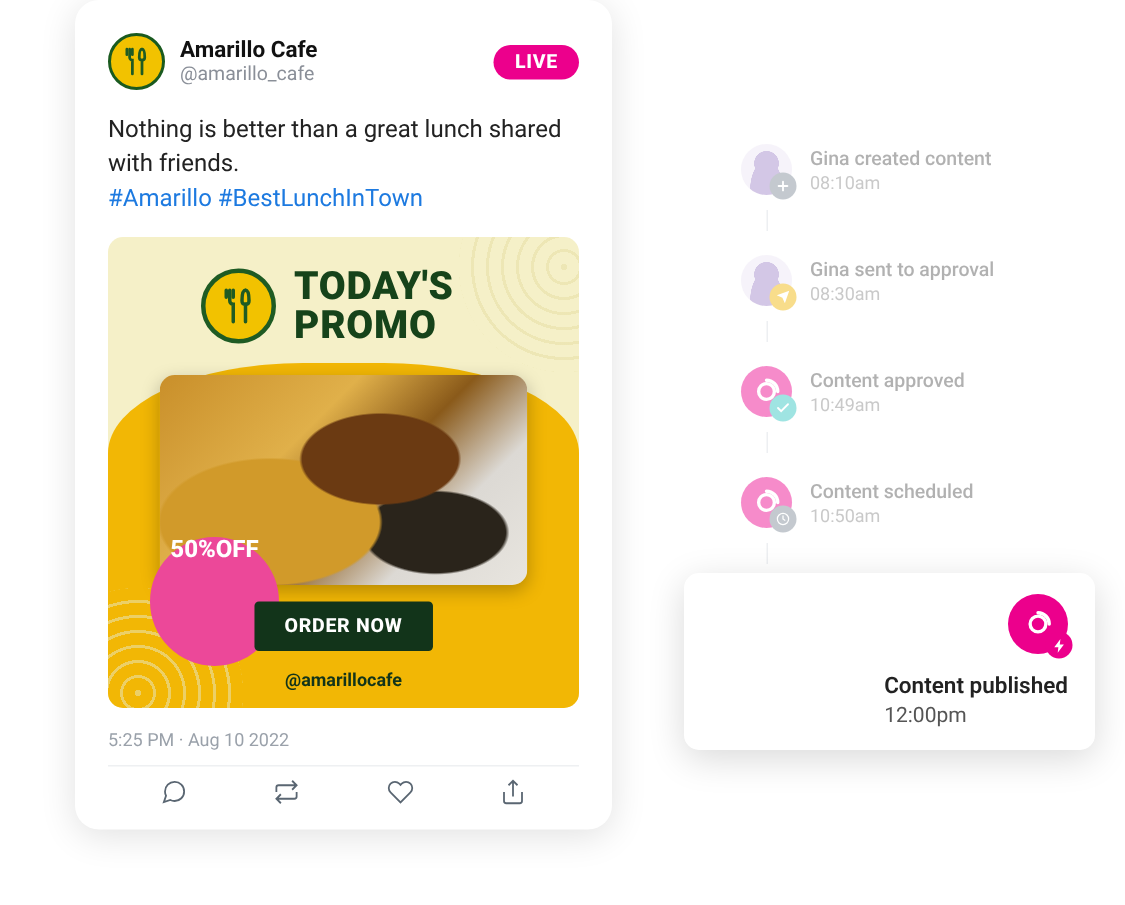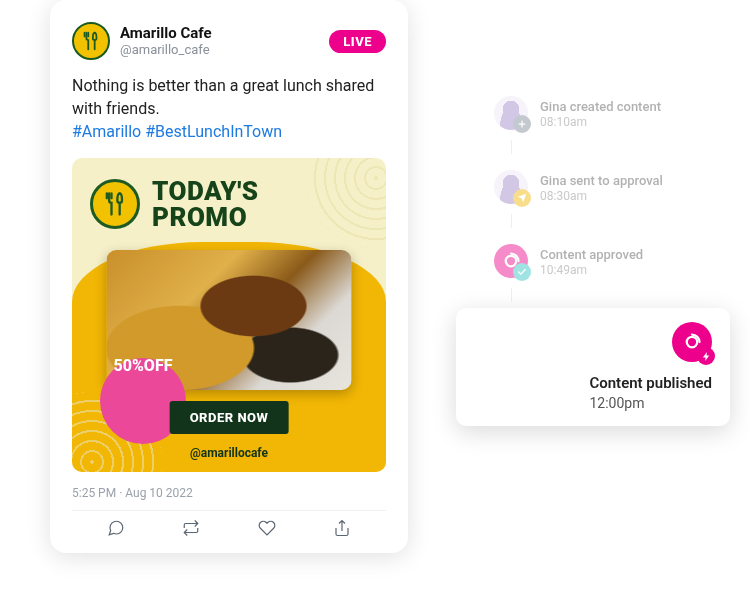--- a/index.html
+++ b/index.html
@@ -55,20 +55,21 @@
     margin-bottom: 14px;
   }
   .tweet-text .hash { color: #1d7ae0; }
   .promo-card {
     width: 100%;
     aspect-ratio: 1/1;
     border-radius: 10px;
     overflow: hidden;
     position: relative;
     background: #f5f0c8;
+    padding-left: 44px;
   }
   .promo-top {
     padding: 20px 18px 8px 18px;
     display:flex; align-items:center; gap:12px;
   }
   .promo-logo {
     width: 50px; height: 50px;
     border-radius: 50%;
     background: #f2c200;
     border: 3px solid #1e5b23;
@@ -356,20 +357,43 @@
             <path d="M20 6L9 17l-5-5" stroke="#fff" stroke-width="3" fill="none" stroke-linecap="round"></path>
           </svg>
         </div>
       </div>
       <div class="tl-text">
         <div class="tl-title">Content approved</div>
         <div class="tl-time">10:49am</div>
       </div>
       <div class="tl-connector"></div>
     </div>
+    <div class="tl-item dim">
+      <div class="tl-icon">
+        <div class="main">
+          <div class="pink-circle">
+            <svg viewBox="0 0 24 24" width="18" height="18" style="position:absolute;left:50%;top:50%;transform:translate(-50%,-50%)">
+              <circle cx="12" cy="12" r="7" fill="none" stroke="#fff" stroke-width="3"></circle>
+              <path d="M12 2a10 10 0 0 1 10 10" stroke="#fff" stroke-width="3" fill="none" stroke-linecap="round"></path>
+            </svg>
+          </div>
+        </div>
+        <div class="sub" style="background:#7d8a97">
+          <svg viewBox="0 0 24 24" width="10" height="10">
+            <circle cx="12" cy="12" r="9" fill="none" stroke="#fff" stroke-width="2"></circle>
+            <path d="M12 7v5l3 2" stroke="#fff" stroke-width="2" fill="none" stroke-linecap="round"></path>
+          </svg>
+        </div>
+      </div>
+      <div class="tl-text">
+        <div class="tl-title">Content scheduled</div>
+        <div class="tl-time">10:50am</div>
+      </div>
+      <div class="tl-connector"></div>
+    </div>
     <div class="tl-item active">
       <div class="tl-icon">
         <div class="main">
           <div class="pink-circle">
             <svg viewBox="0 0 24 24" width="18" height="18" style="position:absolute;left:50%;top:50%;transform:translate(-50%,-50%)">
               <circle cx="12" cy="12" r="7" fill="none" stroke="#fff" stroke-width="3"></circle>
               <path d="M12 2a10 10 0 0 1 10 10" stroke="#fff" stroke-width="3" fill="none" stroke-linecap="round"></path>
             </svg>
           </div>
         </div>

